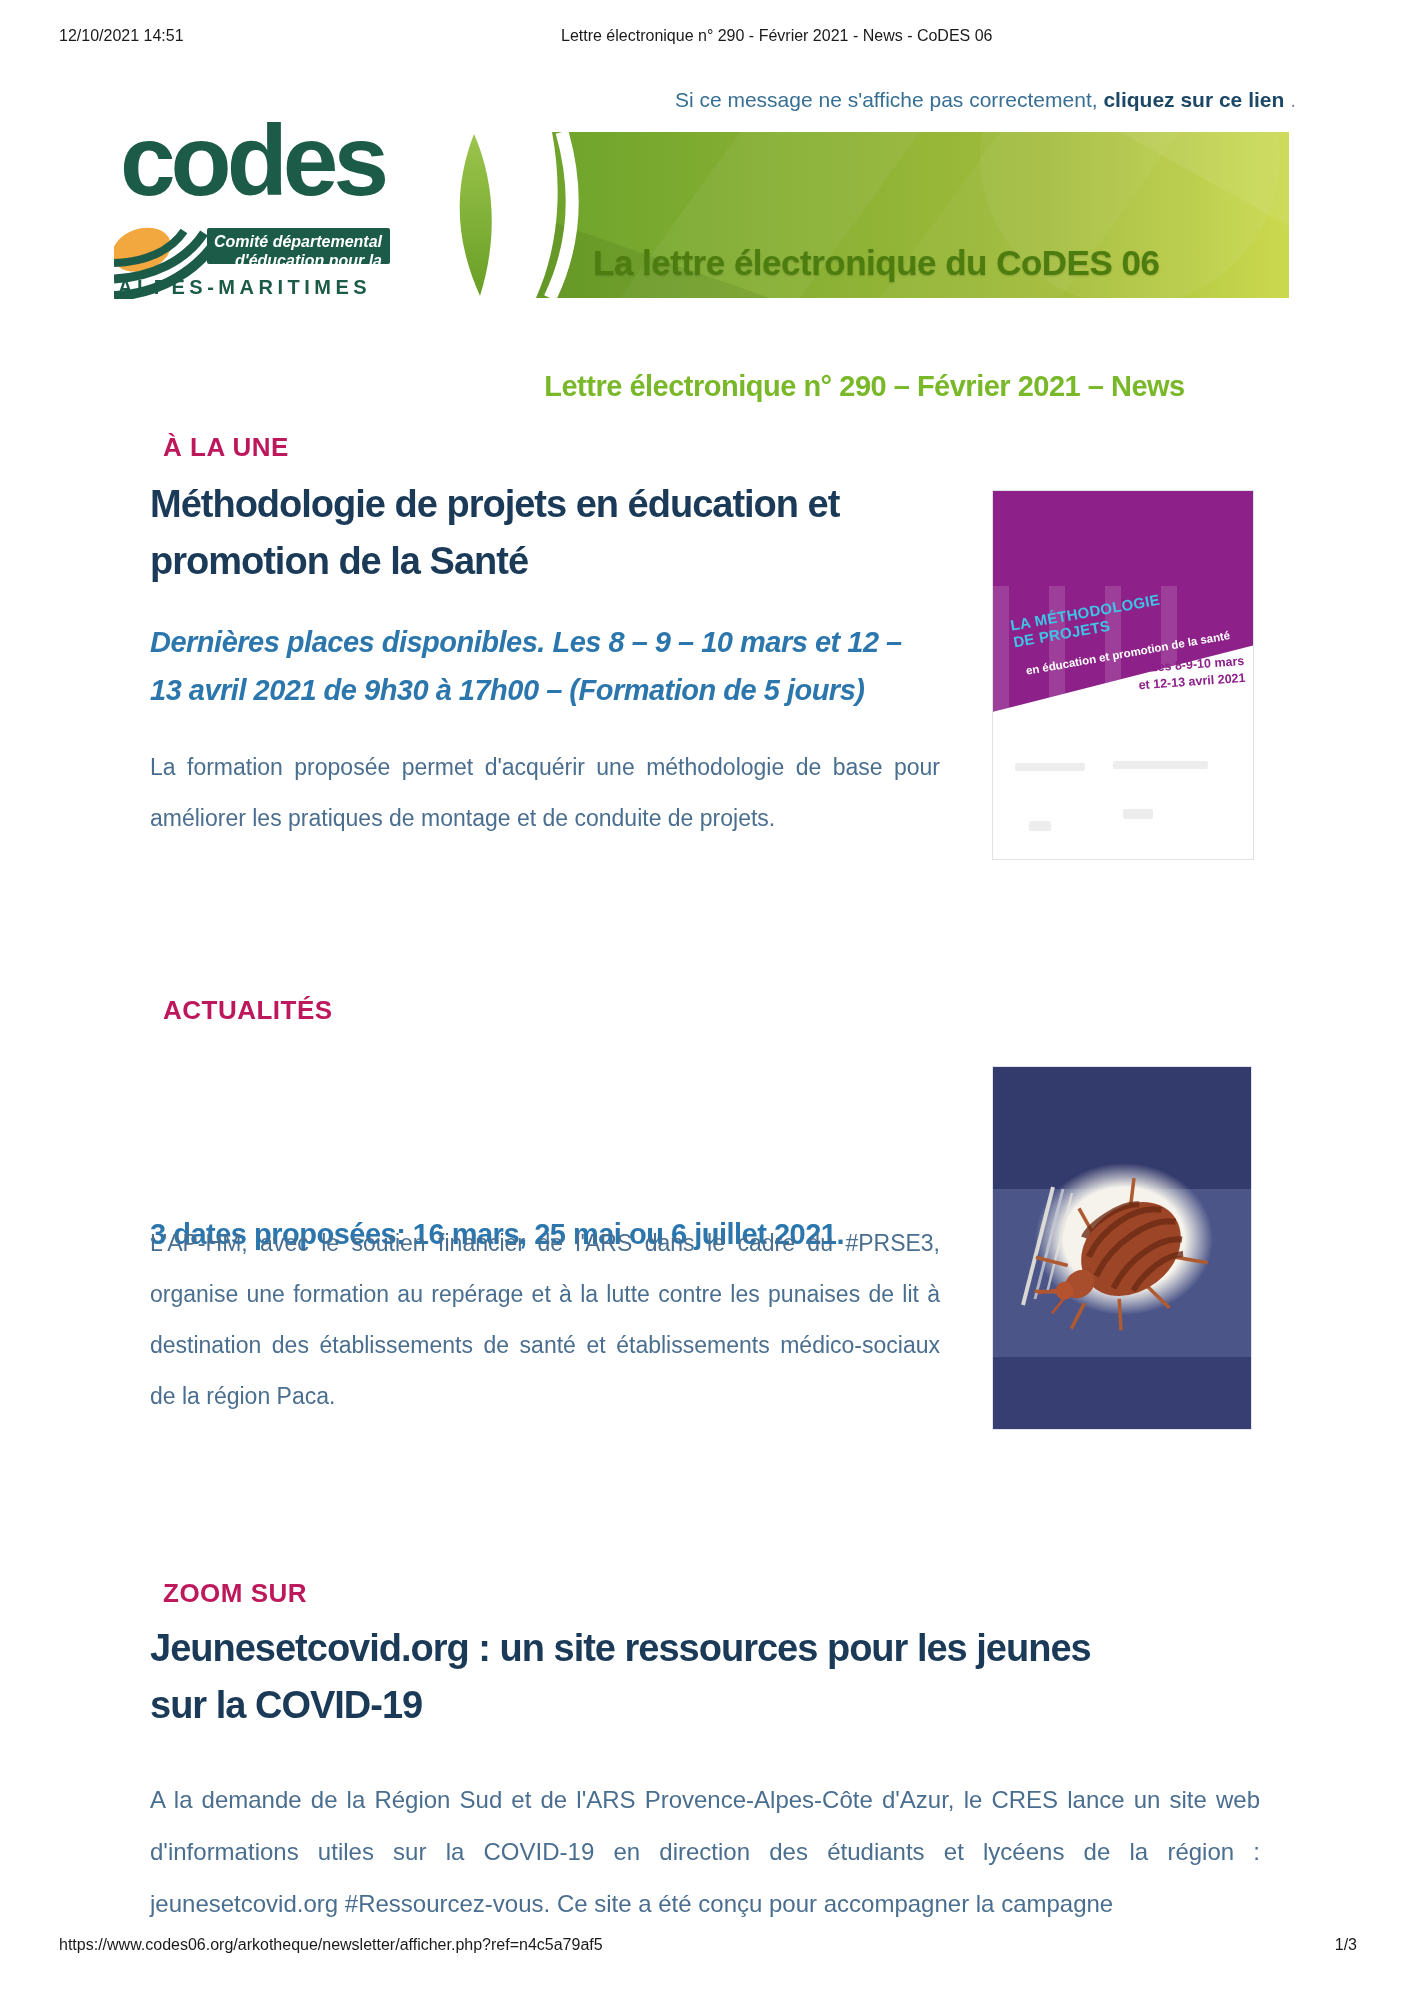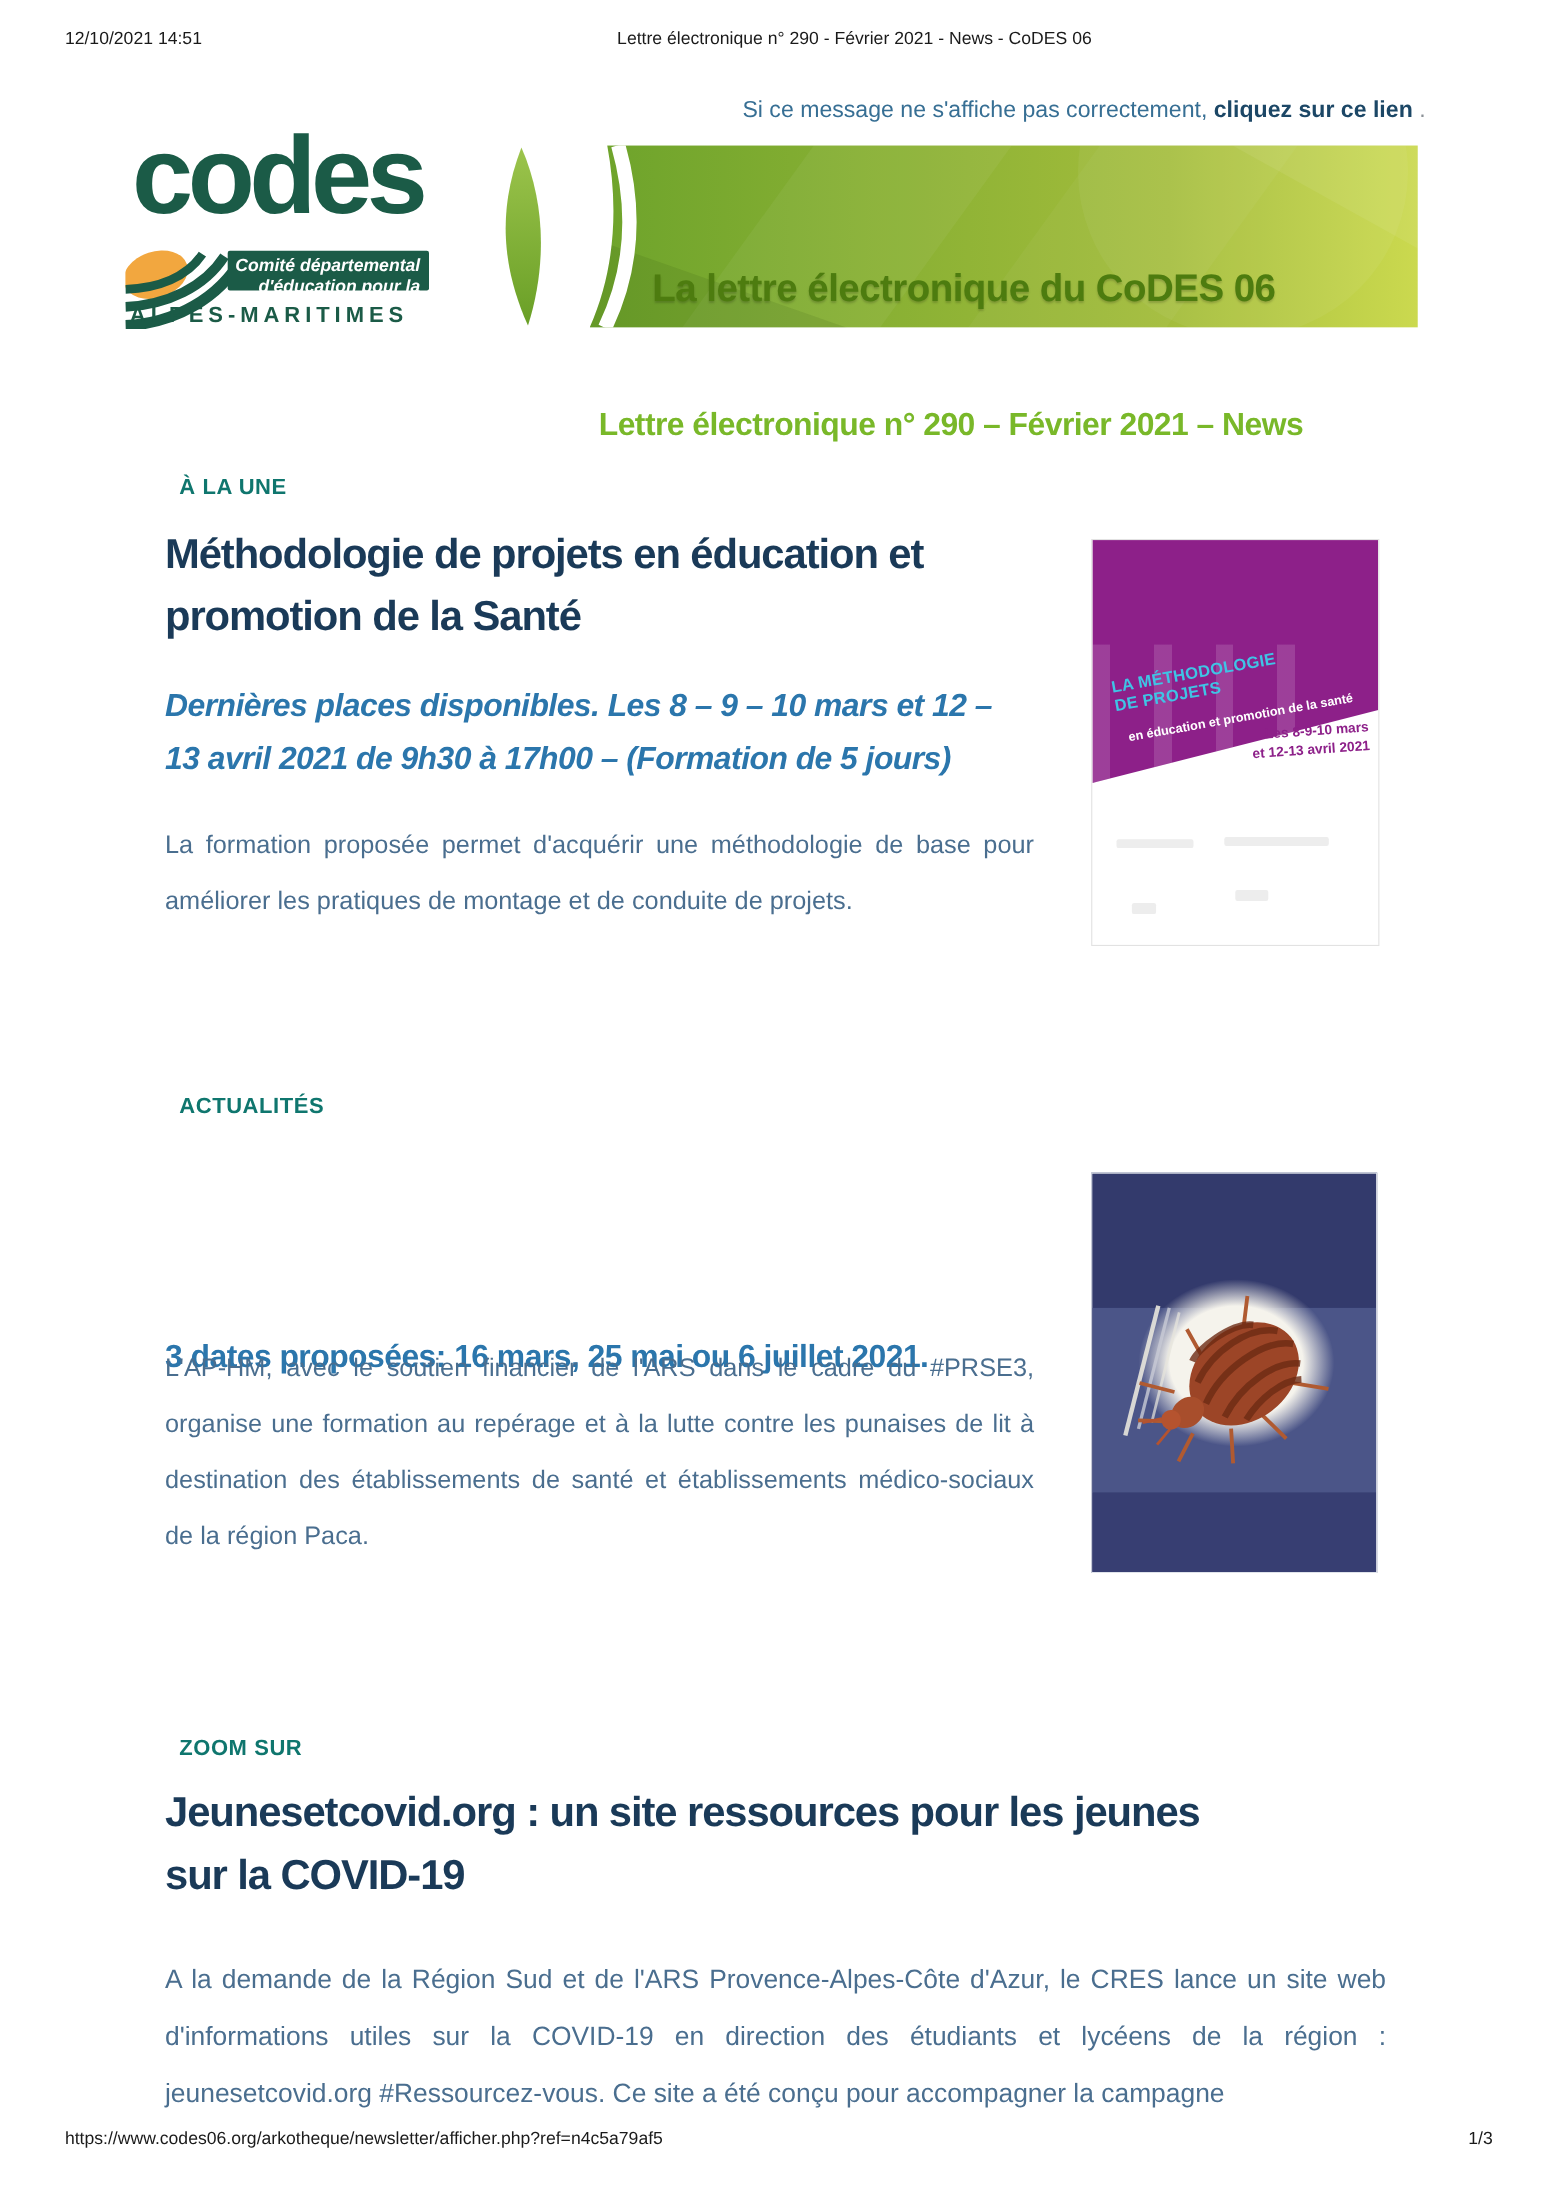--- a/index.html
+++ b/index.html
@@ -29,21 +29,21 @@
                 letter-spacing:4.5px;color:#1b5b47;}
 
   
   .banner-art{position:absolute;left:440px;top:126px;}
   .banner-title{position:absolute;left:593px;top:243px;font-size:35px;font-weight:bold;color:#4d7c0f;
                 letter-spacing:-0.5px;text-shadow:0 1px 2px rgba(0,0,0,0.18);}
   .banner-subtitle{position:absolute;left:440px;top:322px;width:849px;text-align:center;
                    font-size:29px;font-weight:bold;color:#79b829;letter-spacing:-0.5px;margin-top:48px;}
 
   
-  .sec-label{position:absolute;font-size:20px;font-weight:bold;color:#0f766e;letter-spacing:0.5px;}
+  .sec-label{position:absolute;font-size:26px;font-weight:bold;color:#be185d;letter-spacing:0.5px;}
   .sec-title{position:absolute;margin:0;font-size:38px;line-height:57px;font-weight:bold;
              color:#1a3a58;letter-spacing:-1px;}
   .sec-subtitle{position:absolute;margin:0;font-size:29px;line-height:48px;font-weight:bold;
                 color:#2b76ac;letter-spacing:-0.5px;}
   .sec-body{position:absolute;margin:0;font-size:23px;line-height:51px;color:#4a6e8f;
             text-align:justify;}
   .s1-label{left:163px;top:432px;}  .s1-title{left:150px;top:476px;width:840px;}
   .s1-subtitle{left:150px;top:618px;width:840px;font-style:italic;}  .s1-body{left:150px;top:742px;width:790px;}
   .s2-label{left:163px;top:995px;}  .s2-title{left:150px;top:1048px;width:840px;}
   .s2-subtitle{left:150px;top:1210px;width:840px;}  .s2-body{left:150px;top:1218px;width:790px;}

